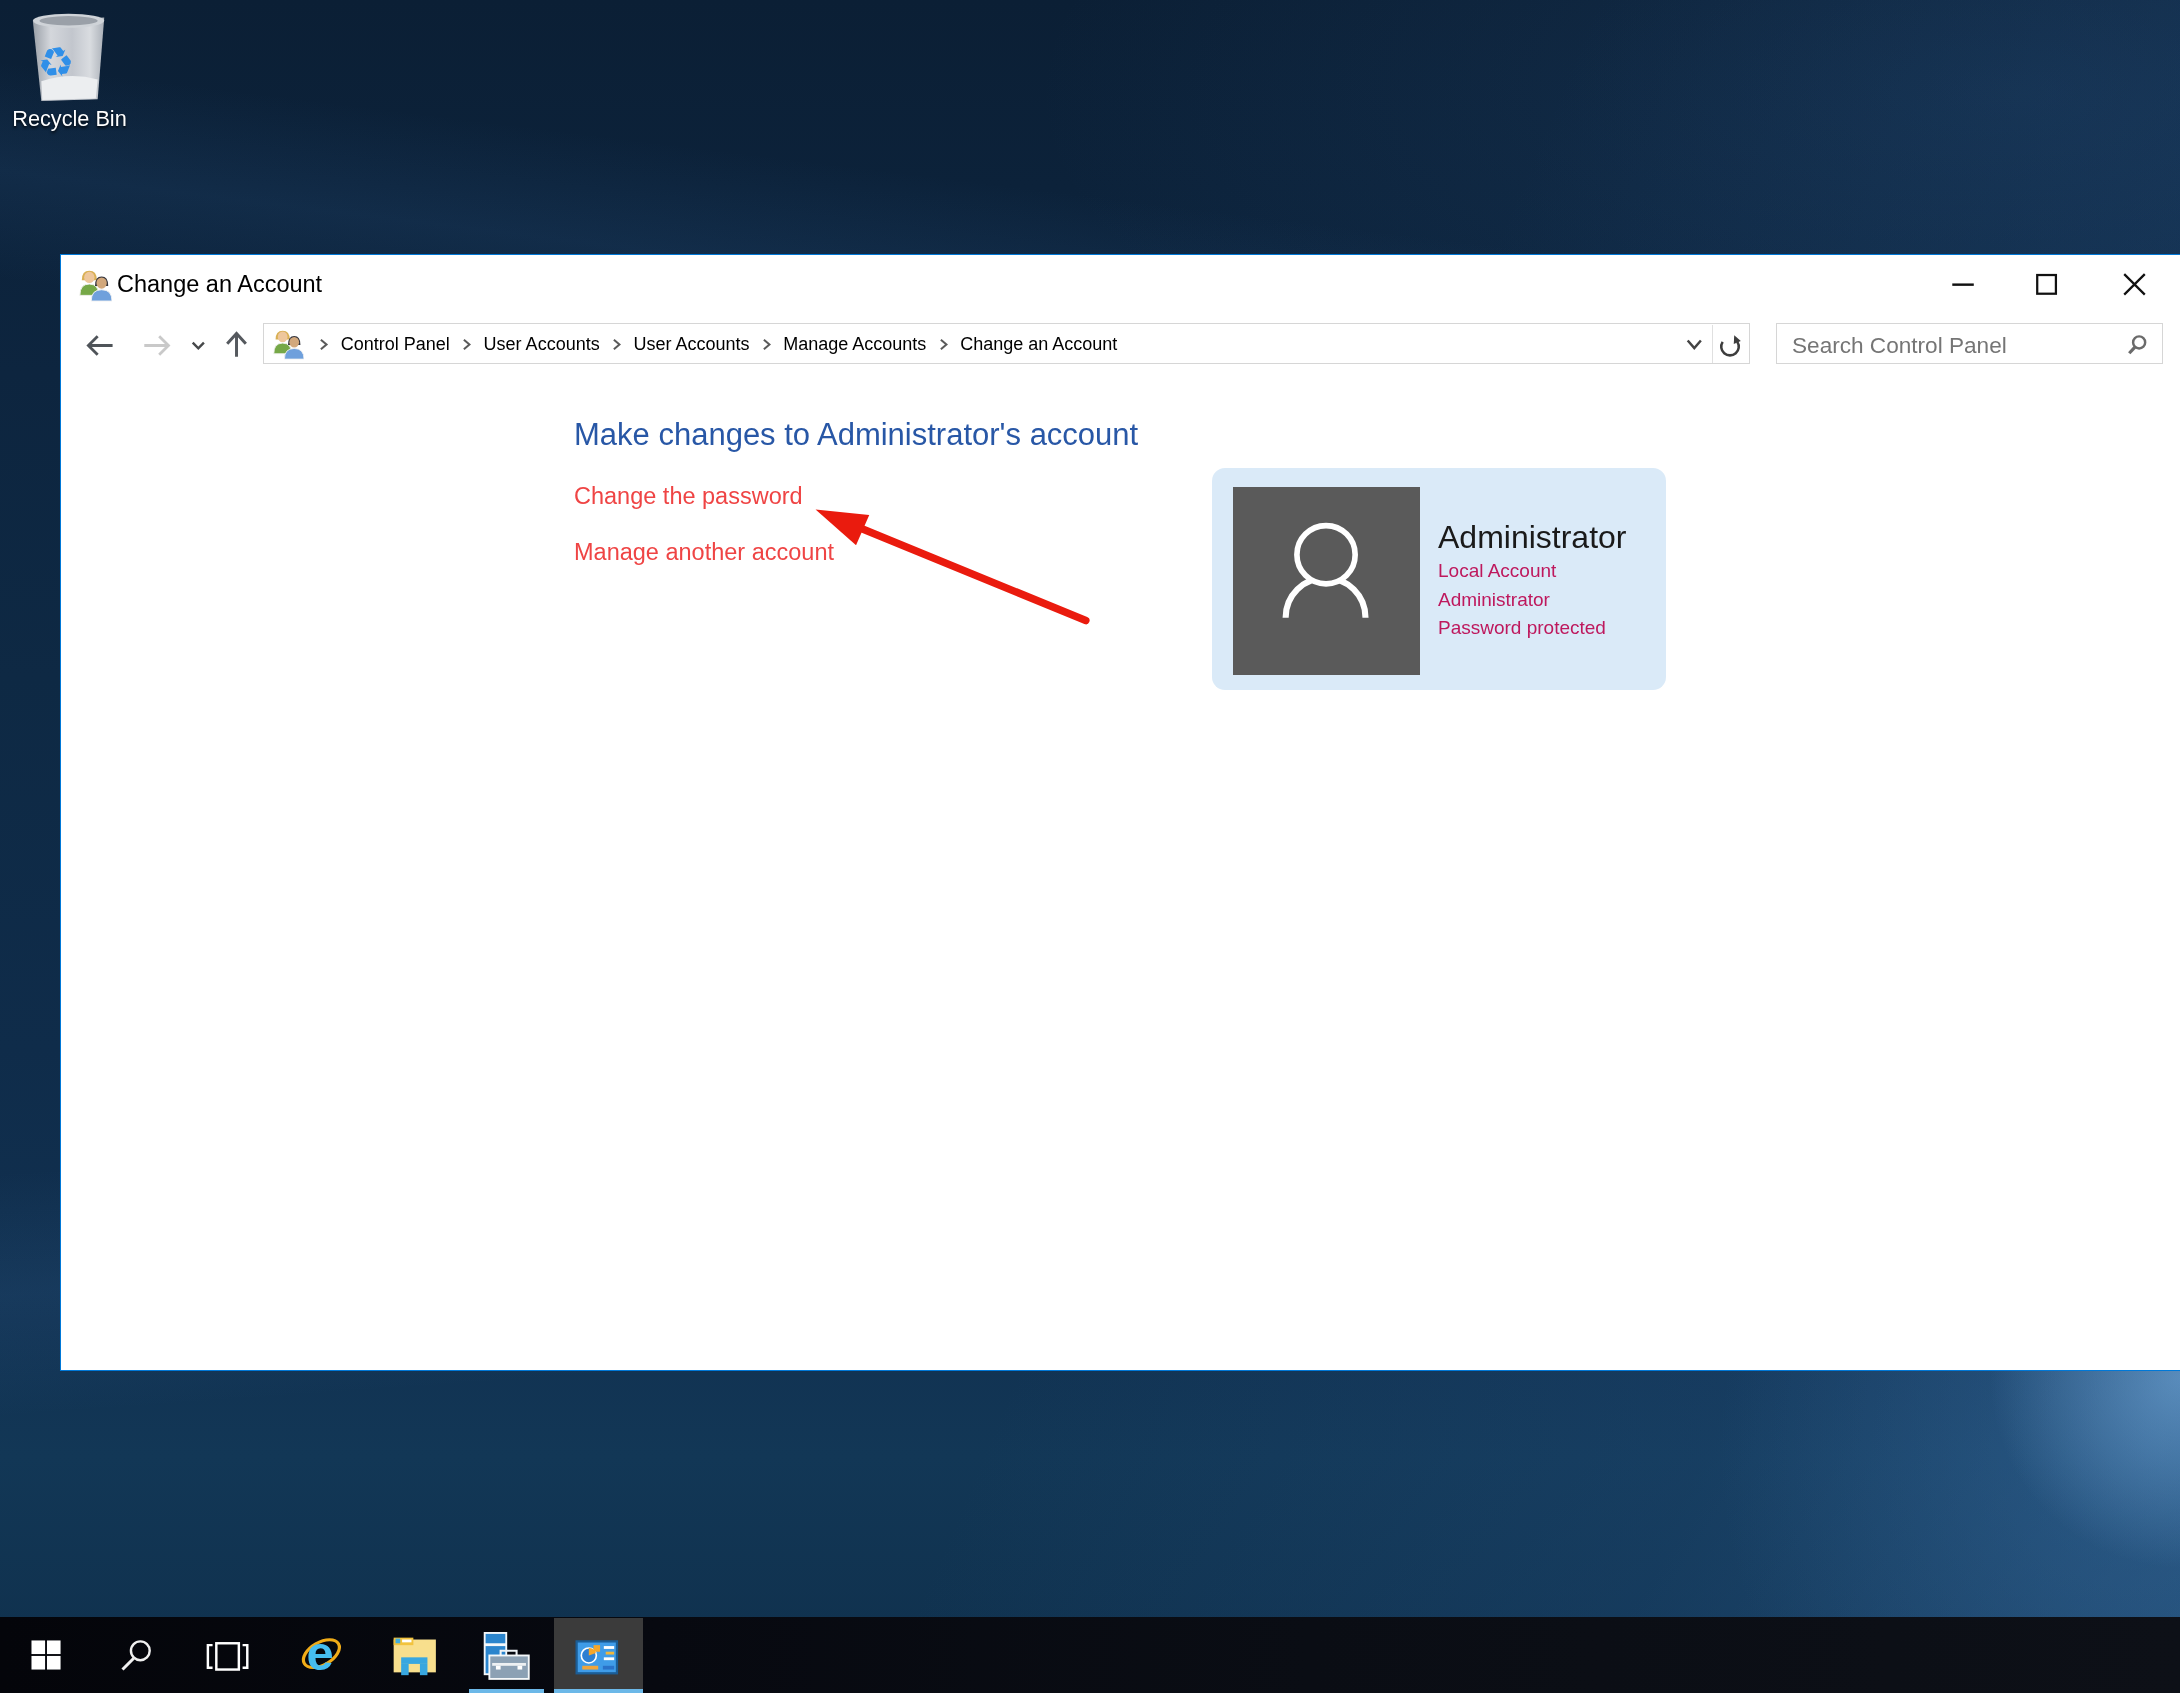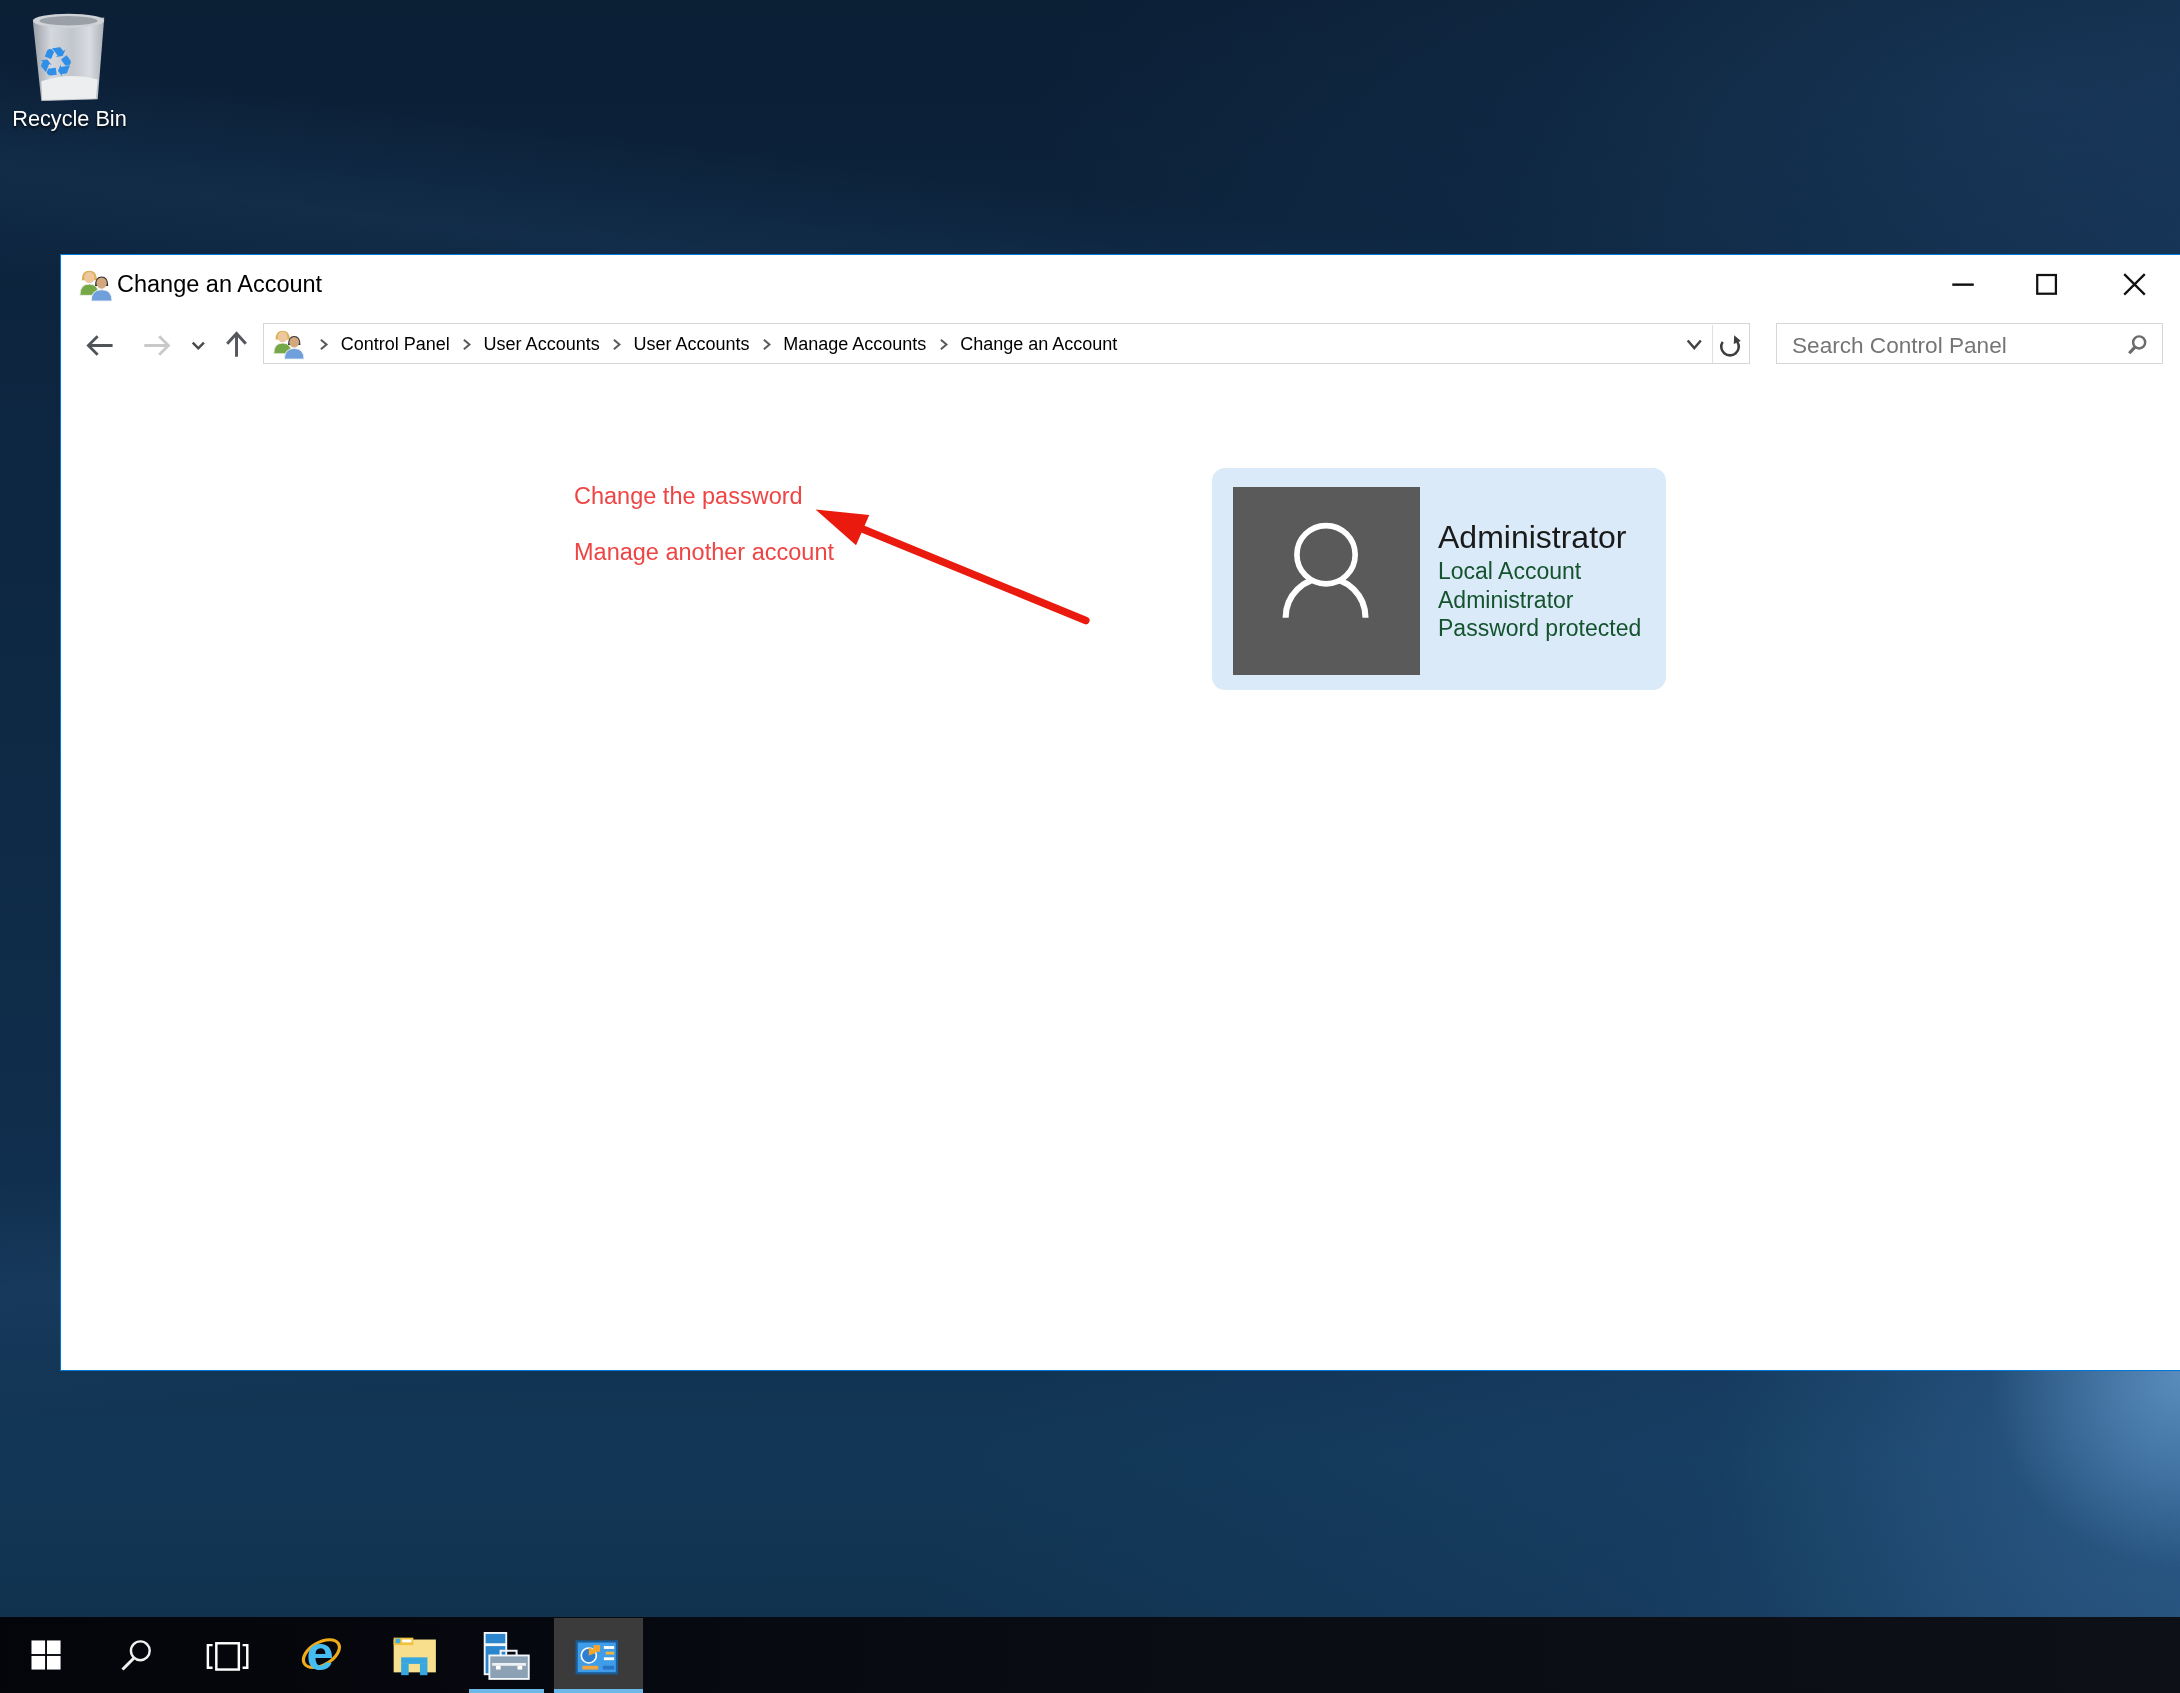--- a/index.html
+++ b/index.html
@@ -45,21 +45,21 @@
   .searchbox .ph { position:absolute; left:15px; top:8.5px; font-size:22.6px; color:#757575; }
   .searchbox svg { position:absolute; right:13px; top:8.5px; }
 
   
   .content { position:absolute; left:0; top:128px; width:100%; height:987px; background:#fff; }
   .heading { position:absolute; left:513px; top:34px; font-size:31px; color:#2857a6; }
   .lnk { position:absolute; left:513px; font-size:23.5px; color:#ef4444; }
   .tile { position:absolute; left:1151px; top:85px; width:454px; height:222px; background:#daeaf8;border-radius:13px; }
   .avatar { position:absolute; left:21px; top:19px; width:187px; height:188px; background:#5a5a5a; }
   .tname { position:absolute; left:226px; top:53px; font-size:32px; line-height:32px; color:#1a1a1a; }
-  .tattr { position:absolute; left:226px; font-size:23px; line-height:24.5px; color:#14532d; }
+  .tattr { position:absolute; left:226px; font-size:19px; line-height:24.5px; color:#be185d; }
 
   
   .taskbar { position:absolute; left:0; top:1617px; width:2181px; height:76px;
     background:linear-gradient(90deg, #04050a 0%, #070910 30%, #0a0d14 60%, #0d1017 100%); }
   .tb-active { position:absolute; left:554px; top:0.9px; width:89px; height:71px; background:#3b3b3b; }
   .tb-line { position:absolute; top:72px; height:4.7px; background:#6cb8e8; }
 </style>
 </head>
 <body>
 <div class="desktop"></div>
@@ -156,20 +156,21 @@
     </div>
     <div class="searchbox">
       <div class="ph">Search Control Panel</div>
       <svg width="24.5" height="24.5" viewBox="0 0 26 26">
         <circle cx="15" cy="10" r="6.4" fill="none" stroke="#6b6b6b" stroke-width="2.6"></circle>
         <path d="M10.5 15 L4.5 21.5" stroke="#6b6b6b" stroke-width="3.4"></path>
       </svg>
     </div>
   </div>
   <div class="content">
+    <div class="heading">Make changes to Administrator's account</div>
     <div class="lnk" id="lnk1" style="top:100px">Change the password</div>
     <div class="lnk" id="lnk2" style="top:156px">Manage another account</div>
     <div class="tile">
       <div class="avatar">
         <svg width="187" height="188" viewBox="0 0 199 200">
           <path d="M56 139 A 42.5 42.5 0 0 1 141 139" fill="none" stroke="#fff" stroke-width="6.5"></path>
           <circle cx="99" cy="72" r="31" fill="#5a5a5a" stroke="#fff" stroke-width="6"></circle>
         </svg>
       </div>
       <div class="tname">Administrator</div>

